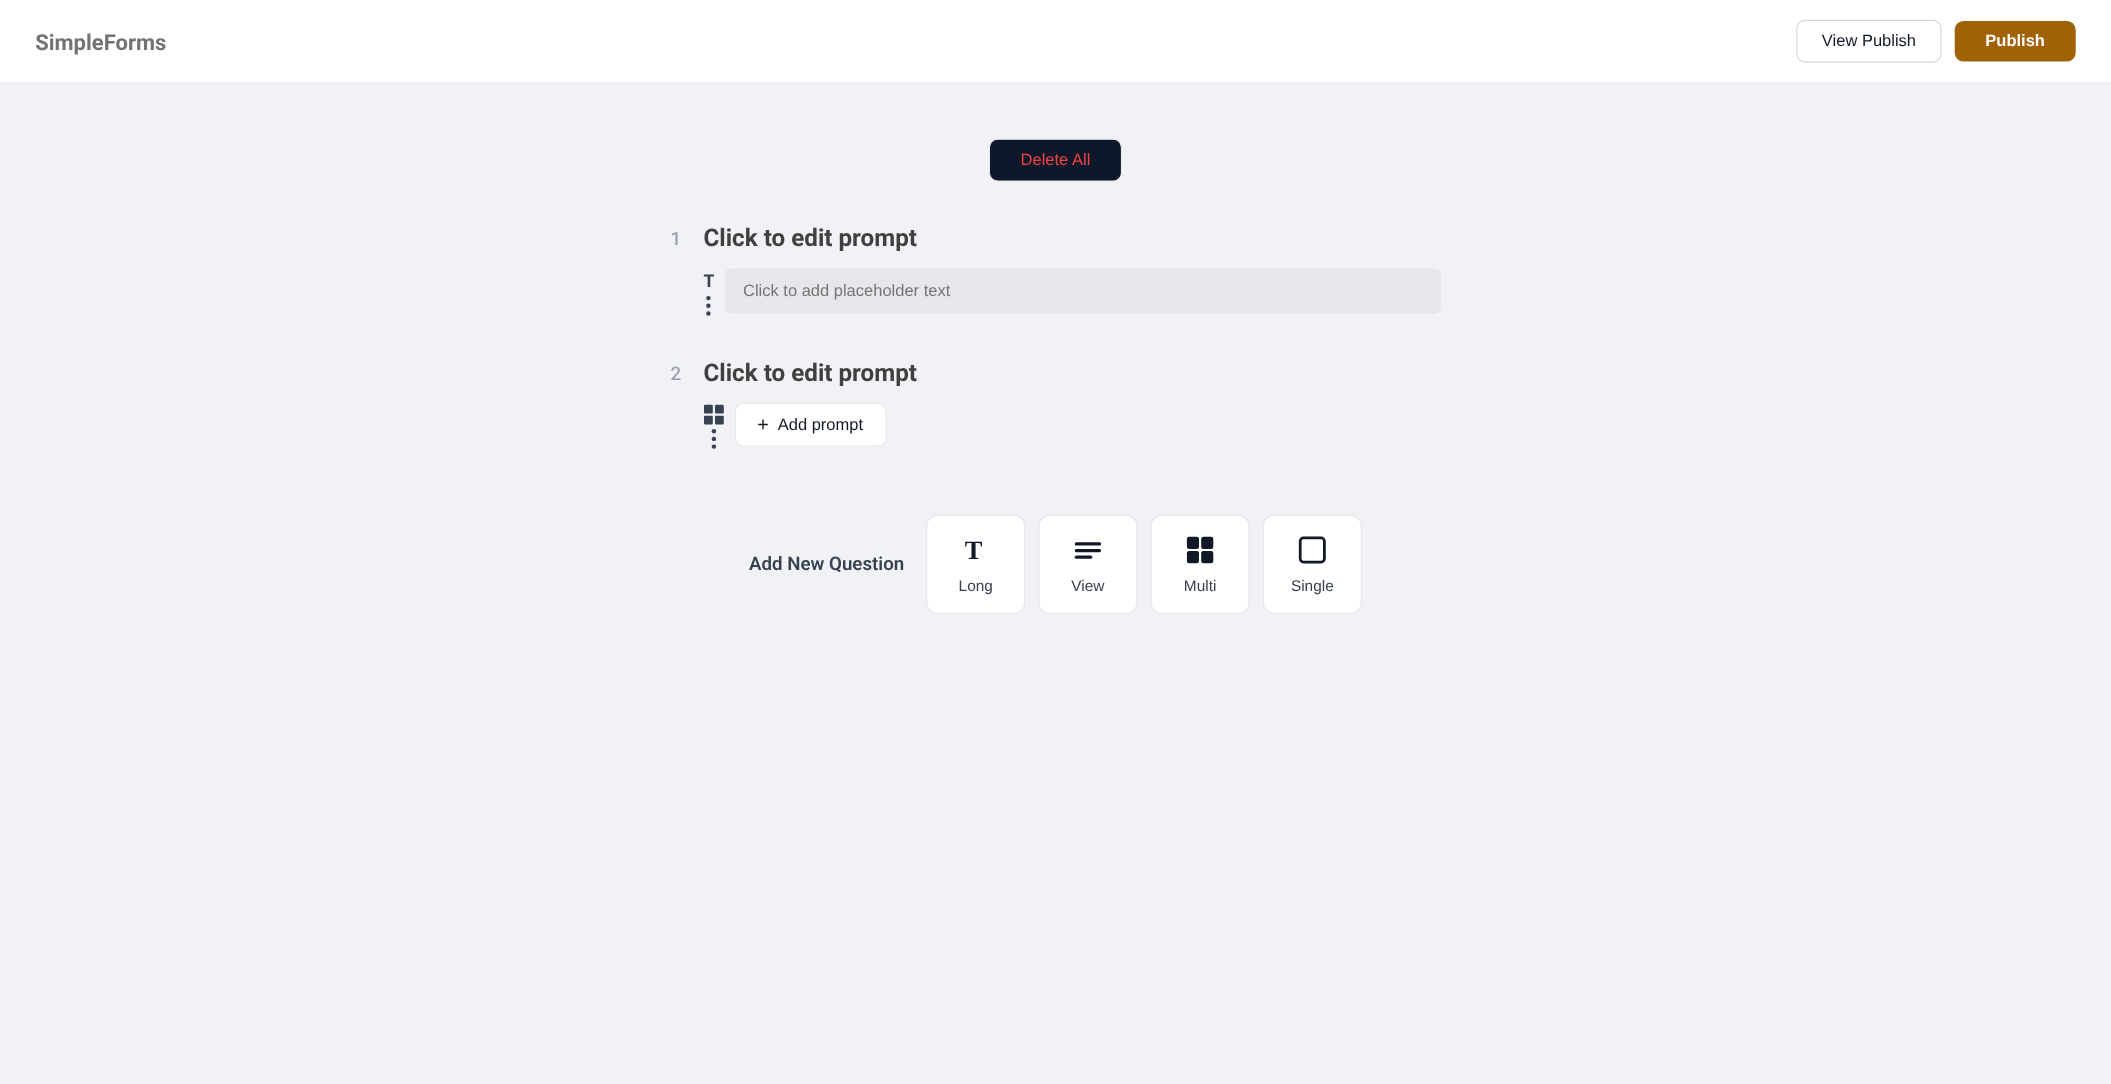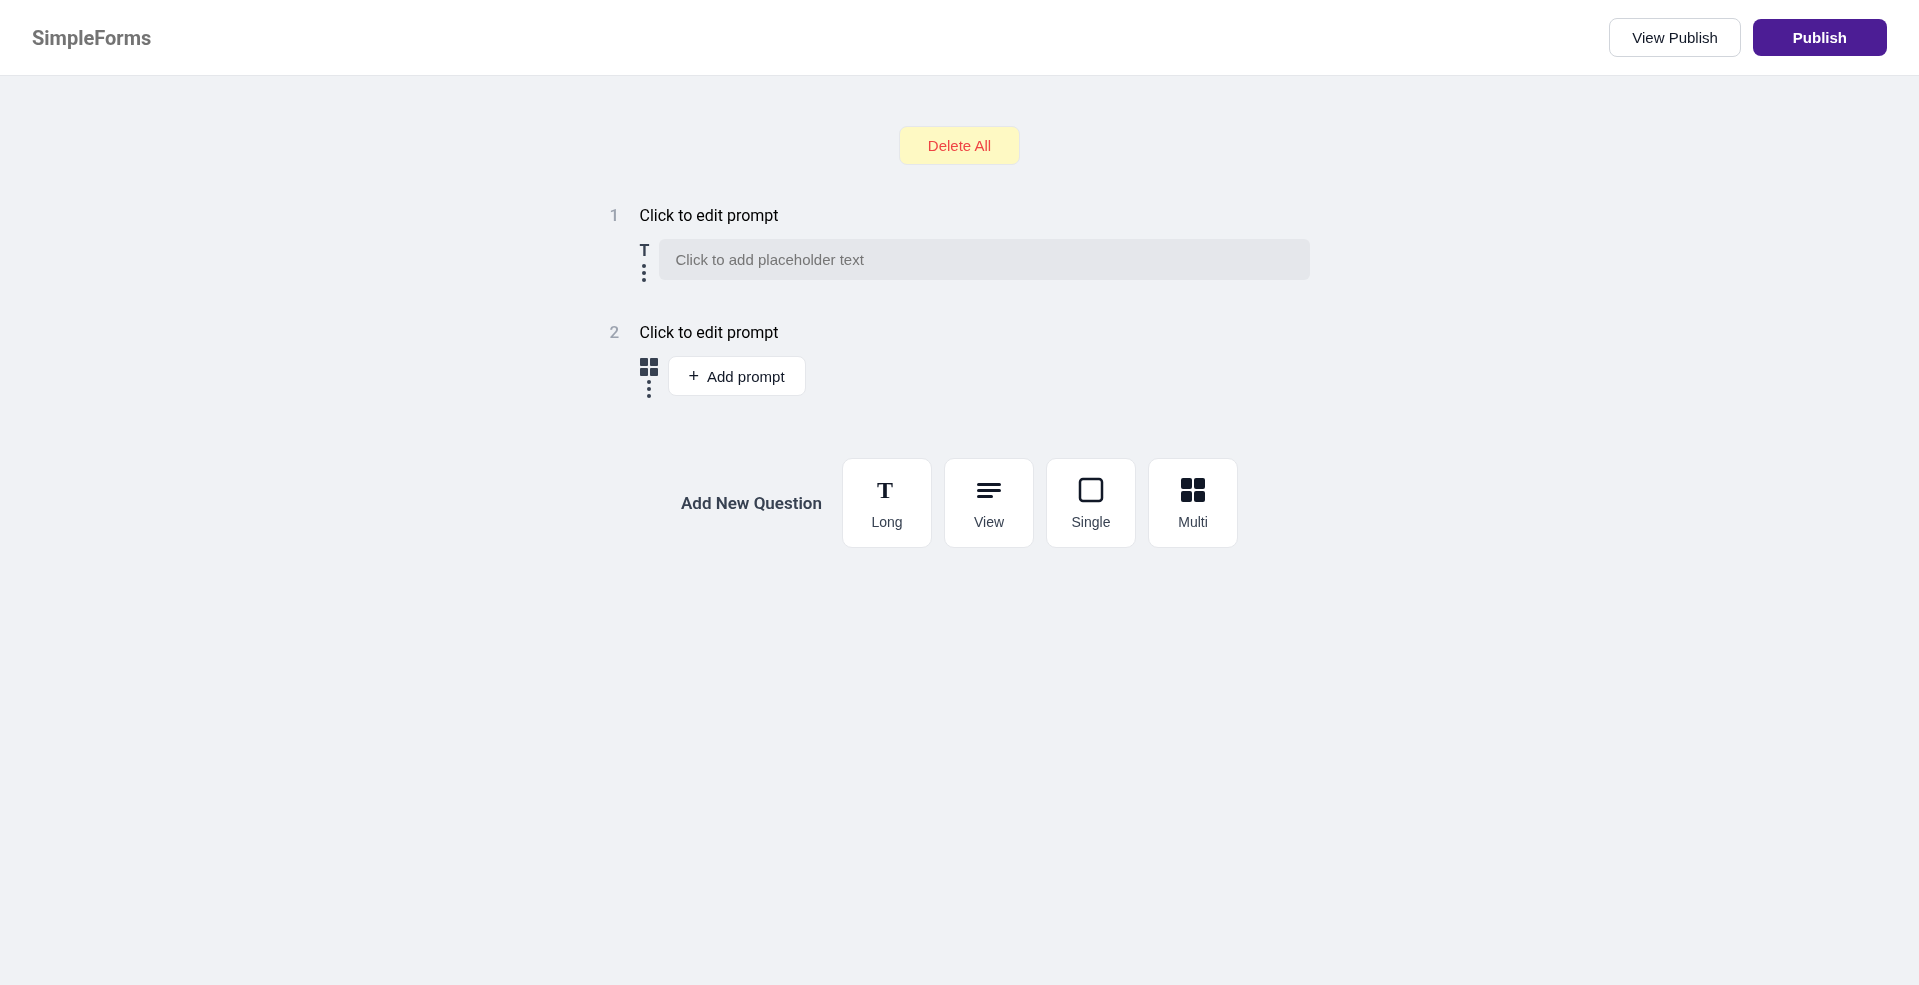--- a/index.html
+++ b/index.html
@@ -43,24 +43,24 @@
       border: 1.5px solid #d1d5db;
       border-radius: 8px;
       padding: 10px 22px;
       font-size: 15px;
       color: #111827;
       cursor: pointer;
       font-weight: 500;
     }
 
     .btn-publish {
-      background: #4c1d95;
+      background: #a16207;
       border: none;
       border-radius: 8px;
-      padding: 10px 40px;
+      padding: 10px 28px;
       font-size: 15px;
       color: #ffffff;
       cursor: pointer;
       font-weight: 600;
     }
 
     
     .main {
       display: flex;
       justify-content: center;
@@ -70,21 +70,21 @@
     .form-builder {
       width: 700px;
       display: flex;
       flex-direction: column;
       align-items: center;
       gap: 0;
     }
 
     
     .btn-delete-all {
-      background: #fef9c3;
+      background: #0f172a;
       border: 1.5px solid #e5e7eb;
       border-radius: 8px;
       padding: 10px 28px;
       font-size: 15px;
       color: #ef4444;
       cursor: pointer;
       font-weight: 500;
       margin-bottom: 40px;
     }
 
@@ -102,23 +102,23 @@
     }
 
     .question-number {
       font-size: 17px;
       color: #9ca3af;
       font-weight: 500;
       min-width: 20px;
     }
 
     .question-prompt {
-      font-size: 16px;
-      font-weight: 400;
-      color: #000000;
+      font-size: 22px;
+      font-weight: 700;
+      color: #404040;
       cursor: pointer;
     }
 
     .question-input-row {
       display: flex;
       align-items: flex-start;
       gap: 10px;
       padding-left: 30px;
     }
 
@@ -329,40 +329,40 @@
 
         <button class="question-type-btn">
           <span class="type-icon">
             <svg class="icon-svg" viewBox="0 0 28 28" fill="none" xmlns="http://www.w3.org/2000/svg">
               <rect x="2" y="7" width="24" height="3" rx="1.5" fill="#111827"></rect>
               <rect x="2" y="13" width="24" height="3" rx="1.5" fill="#111827"></rect>
               <rect x="2" y="19" width="16" height="3" rx="1.5" fill="#111827"></rect>
             </svg>
           </span>
           <span class="type-label">View</span>
-        </button>
-
-        <button class="question-type-btn">
-          <span class="type-icon">
-            <svg class="icon-svg" viewBox="0 0 28 28" fill="none" xmlns="http://www.w3.org/2000/svg">
-              <rect x="3" y="3" width="22" height="22" rx="3" stroke="#111827" stroke-width="2.5" fill="none"></rect>
-            </svg>
-          </span>
-          <span class="type-label">Single</span>
         </button>
 
         <button class="question-type-btn">
           <span class="type-icon">
             <svg class="icon-svg" viewBox="0 0 28 28" fill="none" xmlns="http://www.w3.org/2000/svg">
               <rect x="2" y="2" width="11" height="11" rx="2" fill="#111827"></rect>
               <rect x="15" y="2" width="11" height="11" rx="2" fill="#111827"></rect>
               <rect x="2" y="15" width="11" height="11" rx="2" fill="#111827"></rect>
               <rect x="15" y="15" width="11" height="11" rx="2" fill="#111827"></rect>
             </svg>
           </span>
           <span class="type-label">Multi</span>
         </button>
 
+        <button class="question-type-btn">
+          <span class="type-icon">
+            <svg class="icon-svg" viewBox="0 0 28 28" fill="none" xmlns="http://www.w3.org/2000/svg">
+              <rect x="3" y="3" width="22" height="22" rx="3" stroke="#111827" stroke-width="2.5" fill="none"></rect>
+            </svg>
+          </span>
+          <span class="type-label">Single</span>
+        </button>
+
       </div>
     </div>
 
   </div>
 </main>
 
 </body></html>

